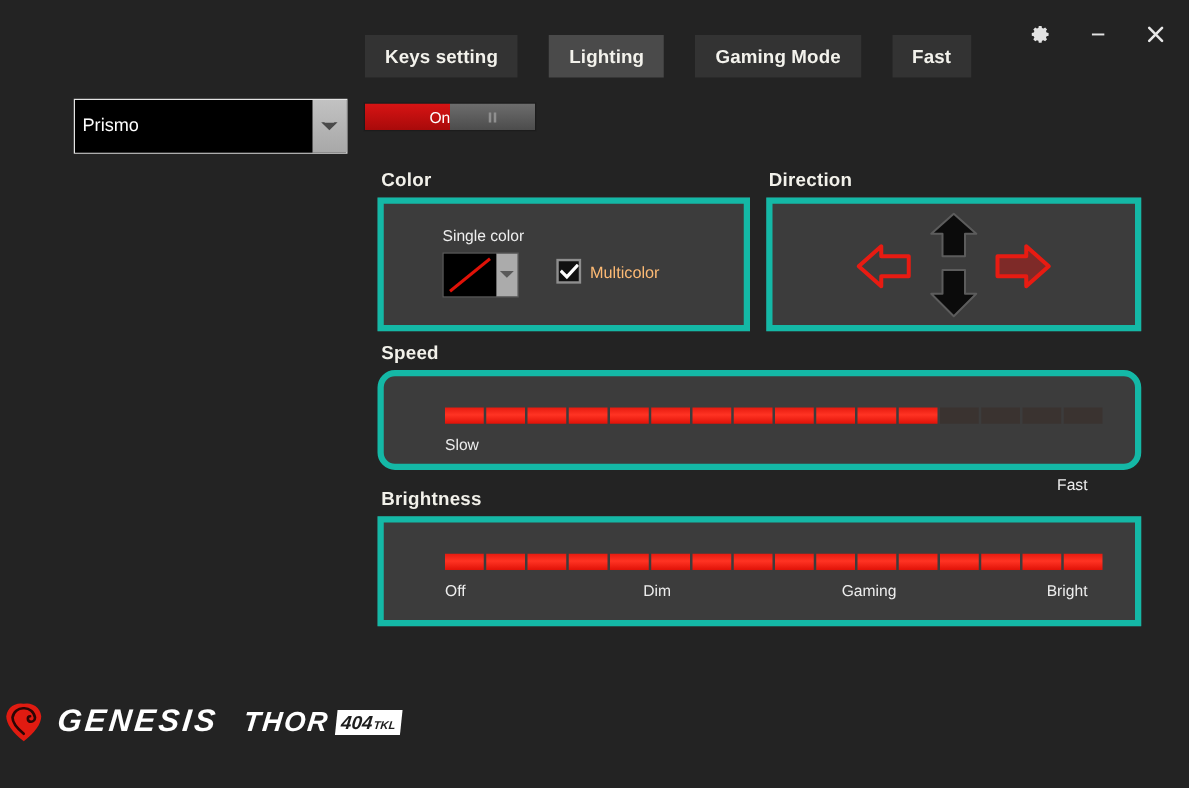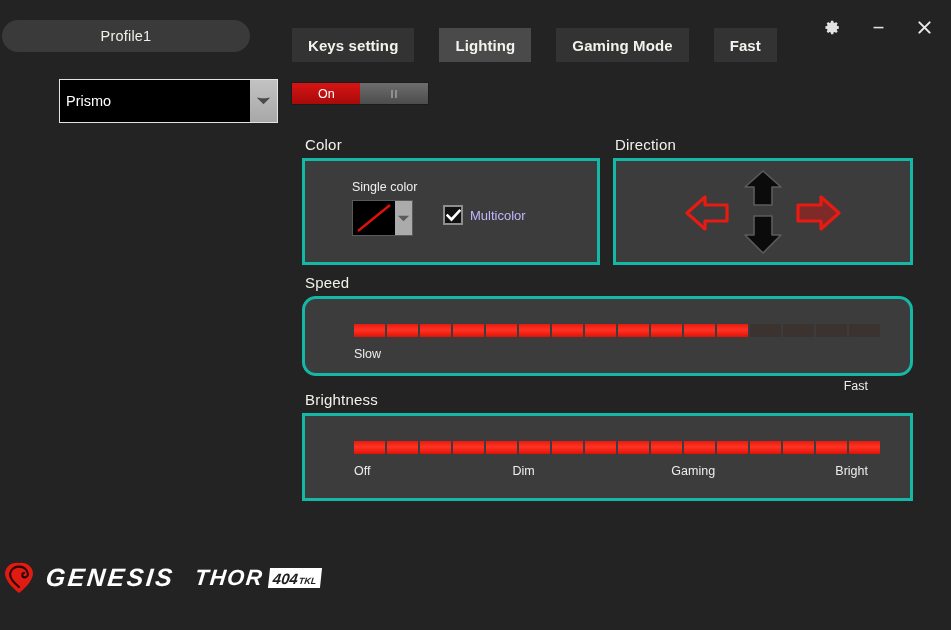--- a/index.html
+++ b/index.html
@@ -108,21 +108,21 @@
   .toggle {
     position: absolute;
     left: 291px; top: 82px;
     width: 138px; height: 23px;
     display: flex;
     border: 1px solid #1c1c1c;
   }
   .toggle-on {
     width: 69px;
     background: linear-gradient(#d71414, #a80a0a);
-    display: flex; align-items: center; justify-content: flex-start;
+    display: flex; align-items: center; justify-content: flex-end;
     font-size: 12.5px;
     color: #ffffff;
     padding-left: 26px;
   }
   .toggle-off {
     width: 69px;
     background: linear-gradient(#6d6d6d, #4c4c4c);
     display: flex; align-items: center; justify-content: center;
     position: relative;
   }
@@ -133,28 +133,28 @@
   .grip i {
     display: block;
     width: 2px; height: 8px;
     background: #8f8f8f;
   }
 
   
   .sec-title {
     position: absolute;
     font-size: 15px;
-    font-weight: normal;
+    font-weight: bold;
     color: #f2f1ea;
     letter-spacing: .2px;
   }
   .panel {
     position: absolute;
     background: #3c3c3c;
-    border: 3px solid #14b8a6;
+    border: 5px solid #14b8a6;
   }
 
   
   #color-title { left: 305px; top: 136px; }
   #color-panel { left: 302px; top: 158px; width: 298px; height: 107px; }
 
   .single-color-label {
     position: absolute;
     left: 47px; top: 19px;
     font-size: 12.5px;
@@ -187,21 +187,21 @@
     align-items: center;
     gap: 7px;
   }
   .checkbox {
     width: 20px; height: 20px;
     background: #111111;
     border: 2px solid #8e8e8e;
     display: flex; align-items: center; justify-content: center;
   }
   .checkbox svg { display: block; }
-  .checkbox-label { font-size: 13px; color: #c4b5fd; }
+  .checkbox-label { font-size: 13px; color: #fdba74; }
 
   
   #direction-title { left: 615px; top: 136px; }
   #direction-panel { left: 613px; top: 158px; width: 300px; height: 107px; }
   .dirpad {
     position: absolute;
     left: 50%; top: 50%;
     transform: translate(-50%, -50%);
     width: 156px; height: 86px;
   }
@@ -290,23 +290,20 @@
   }
   .model-badge .tkl { font-size: 9px; }
 </style>
 </head>
 <body>
 
 <div id="app">
 
   <div class="titlebar">
 
-    <div class="profile-tab">
-      <span>Profile1</span>
-    </div>
 
     <div class="tabs">
       <div class="tab">
         <span>Keys setting</span>
       </div>
       <div class="tab active">
         <span>Lighting</span>
       </div>
       <div class="tab">
         <span>Gaming Mode</span>

